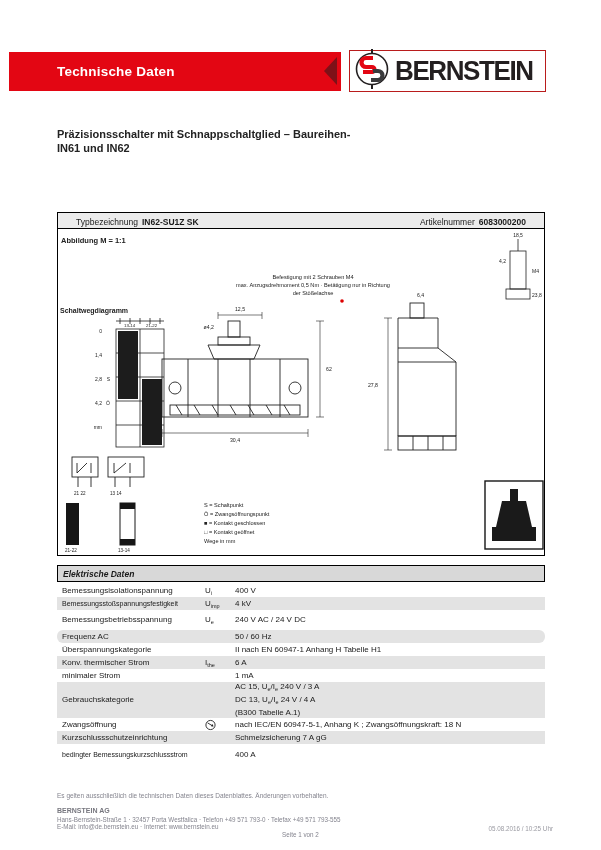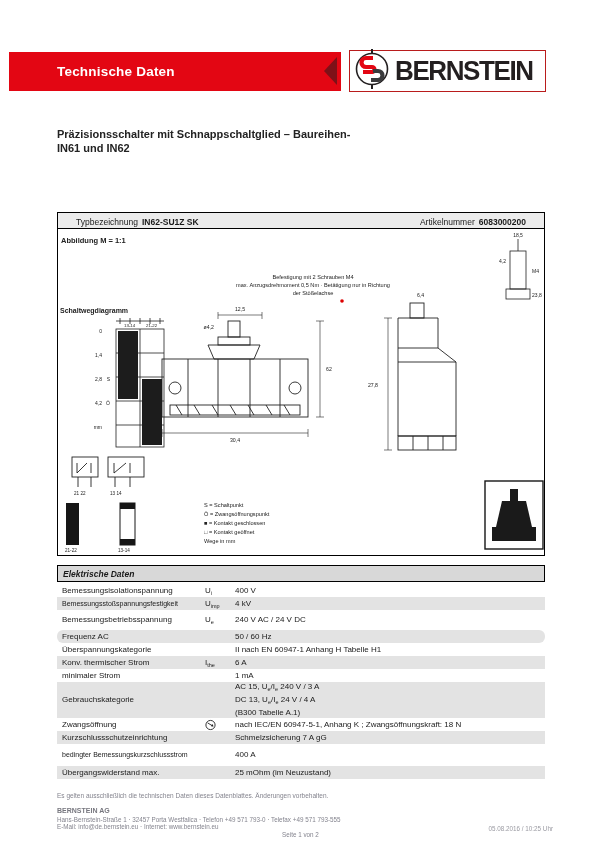--- a/index.html
+++ b/index.html
@@ -321,27 +321,20 @@
           <div>Schmelzsicherung 7 A gG</div>
         </div>
       </div>
       <div class="trow" style="height: 22px; text-decoration: underline;">
         <span class="lab small">bedingter Bemessungskurzschlussstrom</span>
         <span class="sym"></span>
         <div class="val">
           <div>400 A</div>
         </div>
       </div>
-      <div class="trow shaded" style="height: 13px;">
-        <span class="lab">Übergangswiderstand max.</span>
-        <span class="sym"></span>
-        <div class="val">
-          <div>25 mOhm (im Neuzustand)</div>
-        </div>
-      </div>
     </div>
 
   <div class="foot f1">Es gelten ausschließlich die technischen Daten dieses Datenblattes. Änderungen vorbehalten.</div>
   <div class="foot f2">BERNSTEIN AG</div>
   <div class="foot f3">Hans-Bernstein-Straße 1 · 32457 Porta Westfalica · Telefon +49 571 793-0 · Telefax +49 571 793-555</div>
   <div class="foot f4">E-Mail: info@de.bernstein.eu · Internet: www.bernstein.eu</div>
   <div class="foot f5">Seite 1 von 2</div>
   <div class="foot f6">05.08.2016 / 10:25 Uhr</div>
 
 </div>

